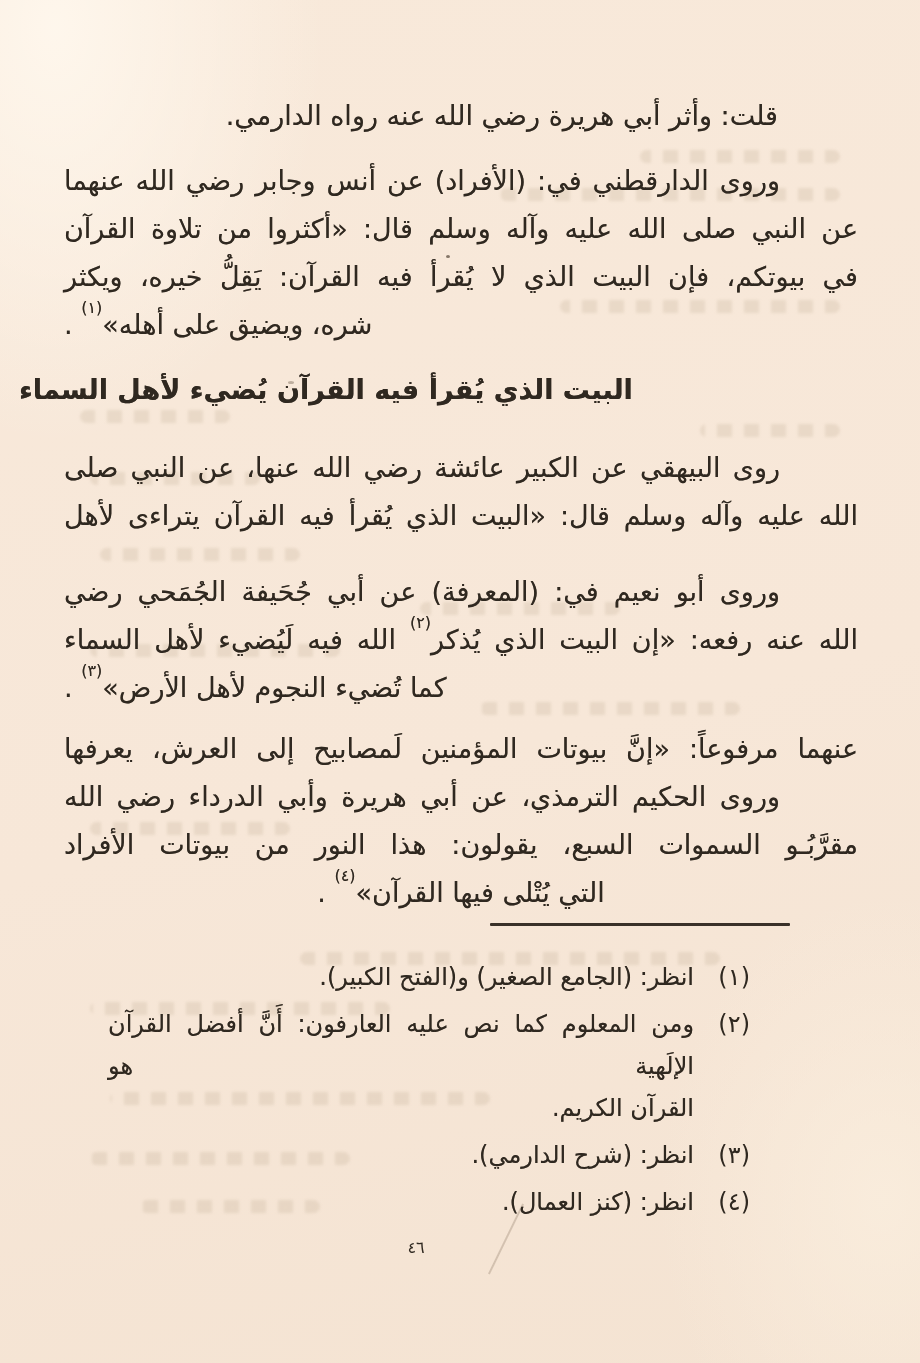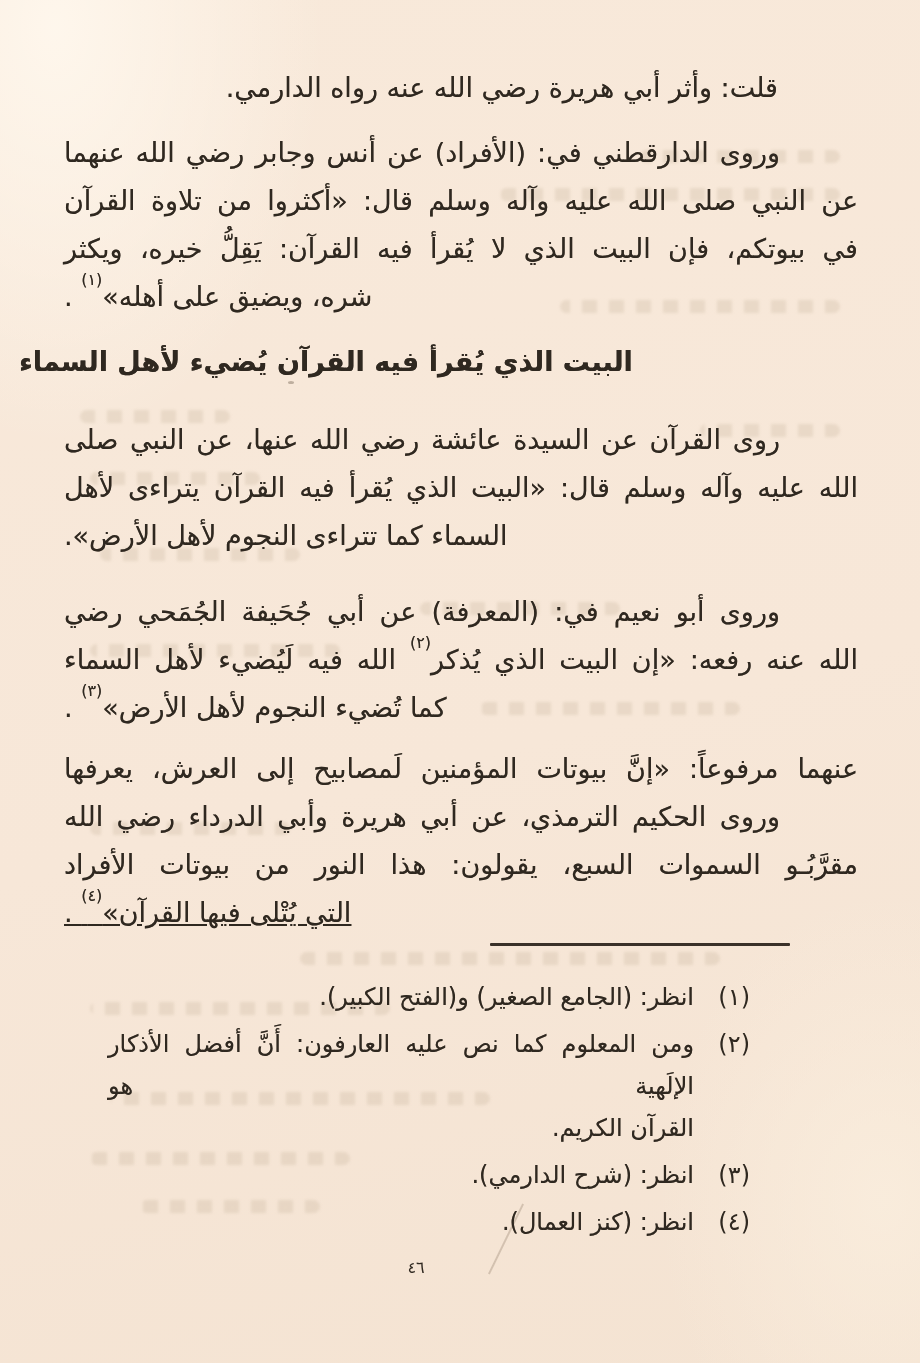--- a/index.html
+++ b/index.html
@@ -33,32 +33,32 @@
   .crease {
     position: absolute;
     width: 2px; height: 78px;
     background: rgba(150,130,110,0.35);
     transform: rotate(26deg);
     filter: blur(0.6px);
   }
   .speck { position: absolute; background: rgba(95,80,65,0.75); border-radius: 50%; }
 
   
-  .content { position: relative; z-index: 2; padding: 64px 62px 0 64px; }
+  .content { position: relative; z-index: 2; padding: 92px 62px 0 64px; }
   .content p { margin: 0; }
 
   .line {
     font-size: 27px;
     line-height: 48px;
     text-shadow: 0 0 0.5px rgba(43,34,24,0.55);
   }
   .jl   { text-align: justify; text-align-last: justify; }
   .first  { padding-right: 78px; }
   .last-left   { text-align: left; }
-  .last-center { text-align: left; text-decoration: underline; }
+  .last-center { text-align: center; }
   .single { text-align: right; padding-right: 80px; }
 
   sup.fn-ref {
     font-size: 16px;
     line-height: 0;
     position: relative;
     top: -11px;
   }
 
   #para2 { margin-top: 17px; }
@@ -138,23 +138,22 @@
     <p id="para2">
       <span class="line jl first" style="display:block">وروى الدارقطني في: (الأفراد) عن أنس وجابر رضي الله عنهما</span>
       <span class="line jl" style="display:block">عن النبي صلى الله عليه وآله وسلم قال: «أكثروا من تلاوة القرآن</span>
       <span class="line jl" style="display:block">في بيوتكم، فإن البيت الذي لا يُقرأ فيه القرآن: يَقِلُّ خيره، ويكثر</span>
       <span class="line last-left" style="display:block"><span>شره، ويضيق على أهله»</span><sup class="fn-ref">(١)</sup><span> .</span></span>
     </p>
 
     <h2 class="heading">البيت الذي يُقرأ فيه القرآن يُضيء لأهل السماء</h2>
 
     <p id="para3">
-      <span class="line jl first" style="display:block">روى القرآن عن السيدة عائشة رضي الله عنها، عن النبي صلى</span>
+      <span class="line jl first" style="display:block">روى البيهقي عن الكبير عائشة رضي الله عنها، عن النبي صلى</span>
       <span class="line jl" style="display:block">الله عليه وآله وسلم قال: «البيت الذي يُقرأ فيه القرآن يتراءى لأهل</span>
-      <span class="line last-left" style="display:block">السماء كما تتراءى النجوم لأهل الأرض».</span>
     </p>
 
     <p id="para4">
       <span class="line jl first" style="display:block">وروى أبو نعيم في: (المعرفة) عن أبي جُحَيفة الجُمَحي رضي</span>
       <span class="line jl" style="display:block"><span>الله عنه رفعه: «إن البيت الذي يُذكر</span><sup class="fn-ref">(٢)</sup><span> الله فيه لَيُضيء لأهل السماء</span></span>
       <span class="line last-left" style="display:block"><span>كما تُضيء النجوم لأهل الأرض»</span><sup class="fn-ref">(٣)</sup><span> .</span></span>
     </p>
 
     <p id="para5">
       <span class="line jl" style="display:block">عنهما مرفوعاً: «إنَّ بيوتات المؤمنين لَمصابيح إلى العرش، يعرفها</span>
@@ -170,21 +169,21 @@
       <div class="footnote">
         <span class="fn-num">(١)</span>
         <div class="fn-body">
           <div class="fn-line">انظر: (الجامع الصغير) و(الفتح الكبير).</div>
         </div>
       </div>
 
       <div class="footnote">
         <span class="fn-num">(٢)</span>
         <div class="fn-body">
-          <div class="fn-line fn-jl">ومن المعلوم كما نص عليه العارفون: أَنَّ أفضل الأذكار الإلَهية هو</div>
+          <div class="fn-line fn-jl">ومن المعلوم كما نص عليه العارفون: أَنَّ أفضل القرآن الإلَهية هو</div>
           <div class="fn-line">القرآن الكريم.</div>
         </div>
       </div>
 
       <div class="footnote">
         <span class="fn-num">(٣)</span>
         <div class="fn-body">
           <div class="fn-line">انظر: (شرح الدارمي).</div>
         </div>
       </div>

